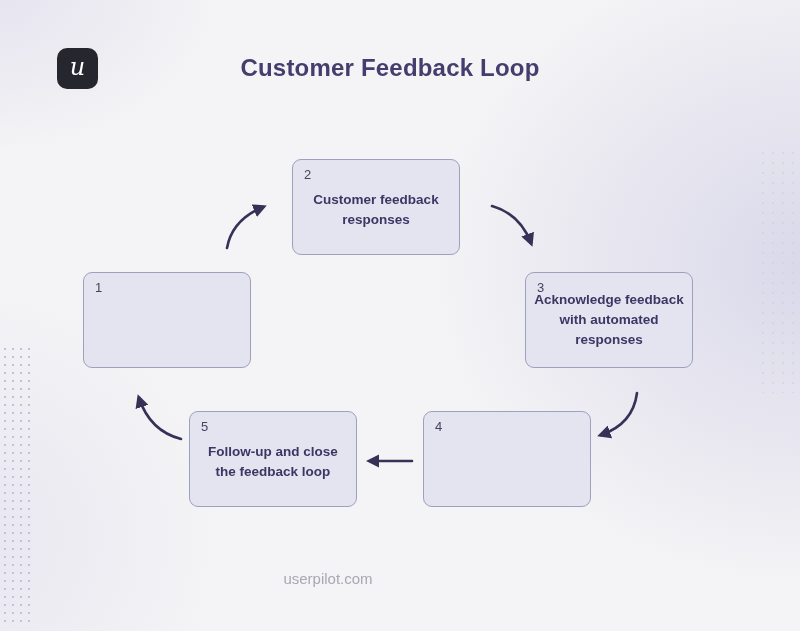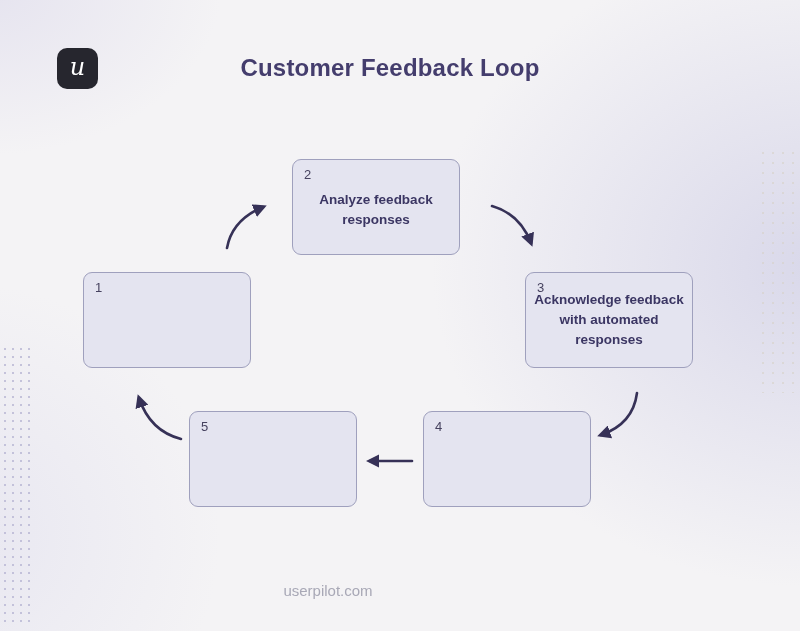--- a/index.html
+++ b/index.html
@@ -65,21 +65,21 @@
     line-height:20px;margin-top:6px;
   }
   .card-1{left:83px;top:272px;}
   .card-2{left:292px;top:159px;}
   .card-3{left:525px;top:272px;}
   .card-4{left:423px;top:411px;}
   .card-5{left:189px;top:411px;}
   .card-3 .label{margin-top:0;}
   .arrows{position:absolute;left:0;top:0;width:800px;height:631px;pointer-events:none;}
   .footer{
-    position:absolute;left:0;top:582px;width:656px;text-align:center;
+    position:absolute;left:0;top:570px;width:656px;text-align:center;
     font-size:15px;color:var(--footer-color);
   }
 </style>
 </head>
 <body>
 
 <div class="canvas">
 
   <div class="dots-left"></div>
   <div class="dots-right"></div>
@@ -89,37 +89,39 @@
   </div>
 
   <div class="title">Customer Feedback Loop</div>
 
   <div class="card card-1">
     <span class="num">1</span>
   </div>
 
   <div class="card card-2">
     <span class="num">2</span>
-    <span class="label">Analyze feedback
+    <span class="label">Customer feedback
 responses</span>
   </div>
 
   <div class="card card-3">
     <span class="num">3</span>
     <span class="label">Acknowledge feedback
 with automated
 responses</span>
   </div>
 
   <div class="card card-4">
     <span class="num">4</span>
   </div>
 
   <div class="card card-5">
     <span class="num">5</span>
+    <span class="label">Follow-up and close
+the feedback loop</span>
   </div>
 
   <svg class="arrows" viewBox="0 0 800 631" xmlns="http://www.w3.org/2000/svg">
     <defs>
       <marker id="ah" viewBox="0 0 10 10" refX="7" refY="5" markerWidth="5.2" markerHeight="5.2" orient="auto-start-reverse">
         <path d="M0,0 L10,5 L0,10 z" fill="#363157"></path>
       </marker>
     </defs>
     <path d="M 227 248 Q 232 220 263 207" fill="none" stroke="#363157" stroke-width="2.6" stroke-linecap="round" marker-end="url(#ah)"></path>
     <path d="M 492 206 Q 520 214 531 243" fill="none" stroke="#363157" stroke-width="2.6" stroke-linecap="round" marker-end="url(#ah)"></path>

